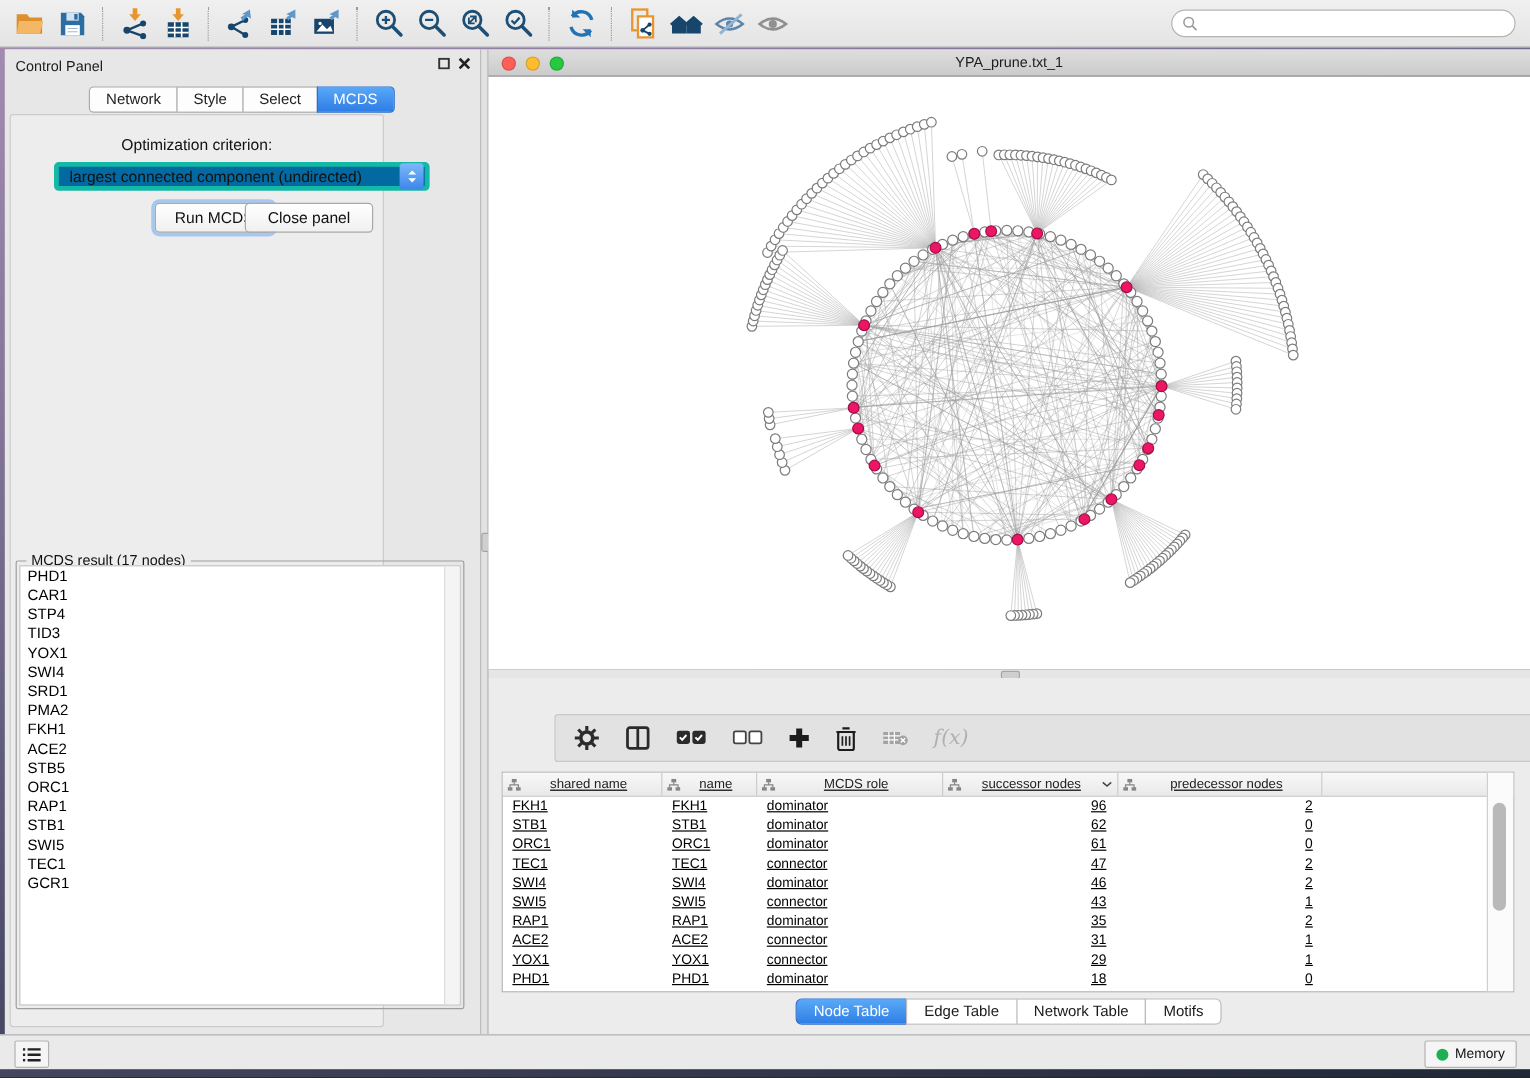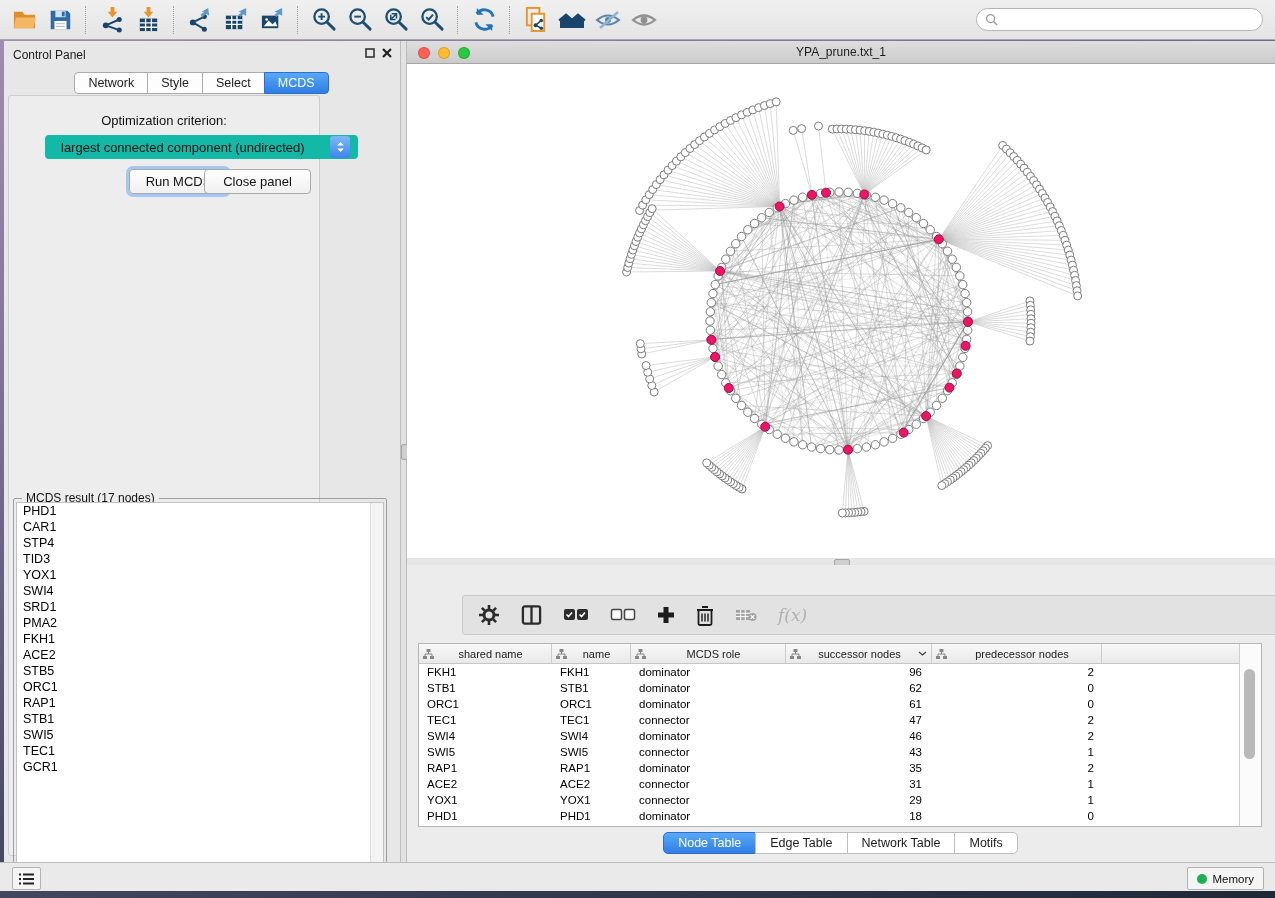--- a/index.html
+++ b/index.html
@@ -21,51 +21,51 @@
   .panel-title{position:absolute;left:9px;top:7px;font-size:12px;color:#1c1c1c;}
   .win-btns{position:absolute;right:8px;top:7px;display:flex;gap:7px;align-items:center;}
   #ctabs{position:absolute;left:0;top:31px;width:100%;display:flex;justify-content:center;}
   .ctab{font-size:12.5px;padding:3px 13px;background:#fdfdfd;border:1px solid #ababab;margin-left:-1px;color:#222;}
   .ctab:first-child{border-radius:4px 0 0 4px;}
   .ctab:last-child{border-radius:0 4px 4px 0;}
   .ctab.active{background:linear-gradient(#58a8f8,#2e7de5);color:#fff;border-color:#2d6fce;}
   #cp-inner{position:absolute;left:4px;top:54px;width:312px;height:761px;background:#ededed;
     border:1px solid #cccccc;border-radius:3px;box-sizing:border-box;}
   #opt-label{position:absolute;left:0;top:17px;width:100%;text-align:center;font-size:13px;color:#111;}
-  #criterion-select{position:absolute;left:36px;top:39px;width:313px;height:24px;background:#14b8a6;
-    border:7px solid #14b8a6;border-radius:4px;display:flex;align-items:center;box-sizing:border-box;}
+  #criterion-select{position:absolute;left:36px;top:39px;width:313px;height:24px;background:#0369a1;
+    border:4px solid #14b8a6;border-radius:4px;display:flex;align-items:center;box-sizing:border-box;}
   #criterion-select .selval{flex:1;font-size:13px;padding-left:9px;color:#111;white-space:nowrap;}
   #criterion-select .stepper{width:20px;height:22px;border-radius:3px;margin-right:1px;
     background:linear-gradient(#7db9f9,#3c86ea);display:flex;align-items:center;justify-content:center;}
   .cpbtn{position:absolute;top:73px;height:23px;background:linear-gradient(#ffffff,#f0f0f0);
     border:1px solid #a9a9a9;border-radius:4px;font-size:13px;color:#111;
     display:flex;align-items:center;justify-content:center;font-family:inherit;}
   #run-btn{left:86px;width:97px;box-shadow:0 0 0 3px rgba(105,170,248,.55);margin-left:34px;}
   #close-panel-btn{left:195px;width:105px;}
-  #mcds-group{position:absolute;left:4px;top:371px;width:372px;height:372px;border:1px solid #9e9e9e;border-radius:2px;margin-top:31px;}
+  #mcds-group{position:absolute;left:4px;top:371px;width:372px;height:372px;border:1px solid #9e9e9e;border-radius:2px;}
   #mcds-legend{position:absolute;left:8px;top:-8px;background:#ededed;padding:0 4px;font-size:12px;color:#111;}
   #mcds-list{position:absolute;left:2px;top:3px;right:2px;bottom:2px;background:#fff;border:1px solid #c2c2c2;overflow:hidden;}
   #mcds-scroll{position:absolute;top:0;right:0;width:12px;bottom:0;background:#f4f4f4;border-left:1px solid #ddd;}
   .mline{font-size:12.5px;line-height:16px;padding-left:6px;color:#000;}
   
   #vsplit{position:absolute;left:400px;top:41px;width:7px;height:821px;background:#e2e2e2;border-left:1px solid #bdbdbd;border-right:1px solid #bdbdbd;box-sizing:border-box;}
   #vsplit .grip{position:absolute;left:0px;top:403px;width:5px;height:14px;background:#cfcfcf;border:1px solid #a6a6a6;border-radius:2px;}
   #hsplit{position:absolute;left:407px;top:558px;width:868px;height:7px;background:#e6e6e6;}
   #hsplit .grip{position:absolute;left:427px;top:1px;width:14px;height:5px;background:#cfcfcf;border:1px solid #a6a6a6;border-radius:2px;}
   
   #net-titlebar{position:absolute;left:407px;top:41px;width:868px;height:23px;
     background:linear-gradient(#dedede,#cbcbcb);border-bottom:1px solid #a5a5a5;box-sizing:border-box;}
   .tl{position:absolute;top:5.5px;width:12px;height:12px;border-radius:50%;}
   #net-title{position:absolute;width:100%;text-align:center;top:4px;font-size:12px;color:#1d1d1d;}
   #net-canvas{position:absolute;left:407px;top:64px;width:868px;height:494px;background:#fff;}
   
   #table-panel{position:absolute;left:407px;top:565px;width:868px;height:297px;background:#ececec;}
   #tp-toolbar{position:absolute;left:11px;top:30px;width:844px;height:40px;background:#e2e2e2;
     border:1px solid #c9c9c9;border-radius:3px;display:flex;align-items:center;gap:21px;padding-left:15px;box-sizing:border-box;margin-left:44px;}
-  #node-table{position:absolute;left:11px;top:78px;width:844px;height:184px;background:#fff;border:1px solid #b5b5b5;box-sizing:border-box;}
+  #node-table{position:absolute;left:11px;top:78px;width:844px;height:184px;background:#fff;border:1px solid #b5b5b5;box-sizing:border-box;text-decoration:underline;}
   #table-header{display:flex;height:19px;background:linear-gradient(#f8f8f8,#e9e9e9);border-bottom:1px solid #c6c6c6;}
   .hcell{display:flex;align-items:center;border-right:1px solid #cccccc;box-sizing:border-box;padding:0 4px;}
   .hcell .hlabel{flex:1;text-align:center;font-size:11px;color:#222;white-space:nowrap;overflow:hidden;}
   .c0{width:133px;} .c1{width:79px;} .c2{width:155px;} .c3{width:146px;} .c4{width:170px;} .c5{flex:1;border-right:none;}
   .trow{display:flex;height:16px;align-items:center;}
   .tcell{font-size:11.5px;color:#000;box-sizing:border-box;padding:0 8px;white-space:nowrap;overflow:hidden;}
   .tcell.num{text-align:right;}
   .tcell.c3{padding-right:10px;} .tcell.c4{padding-right:8px;}
   #tbl-scroll{position:absolute;top:0;right:0;width:21px;bottom:0;background:#fbfbfb;border-left:1px solid #cfcfcf;}
   #tbl-thumb{position:absolute;left:4px;top:25px;width:11px;height:90px;background:#b9b9b9;border-radius:6px;}

